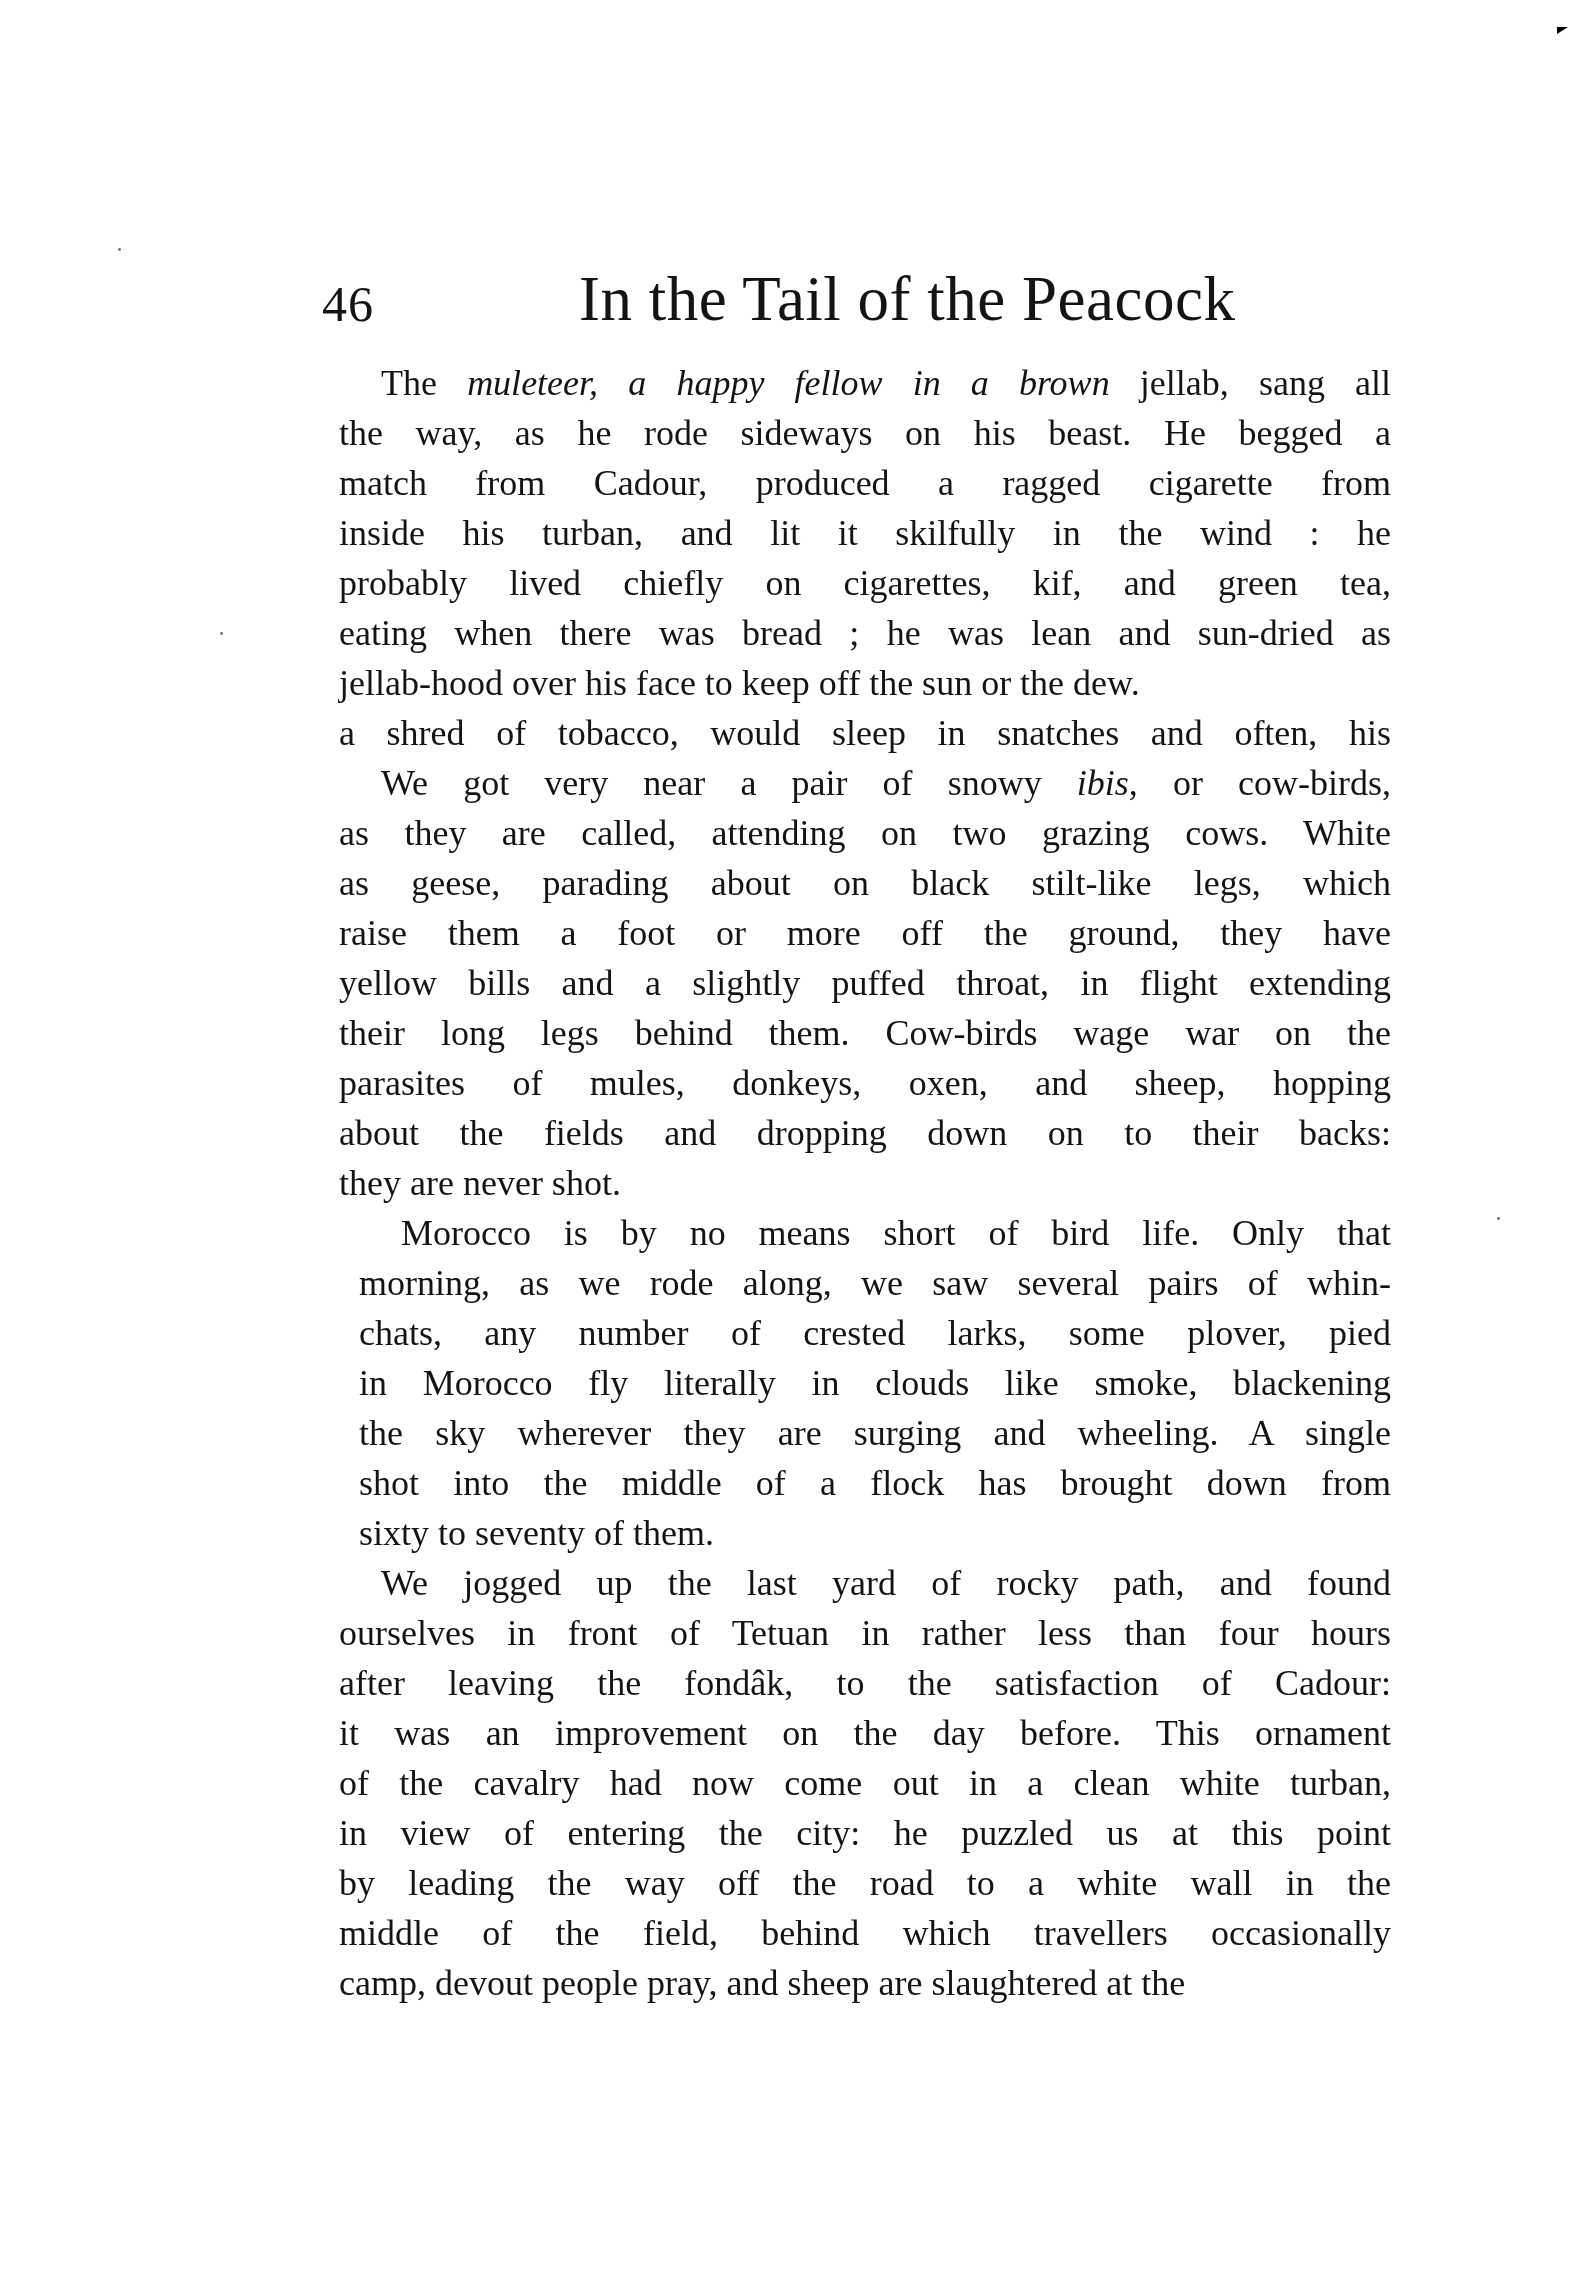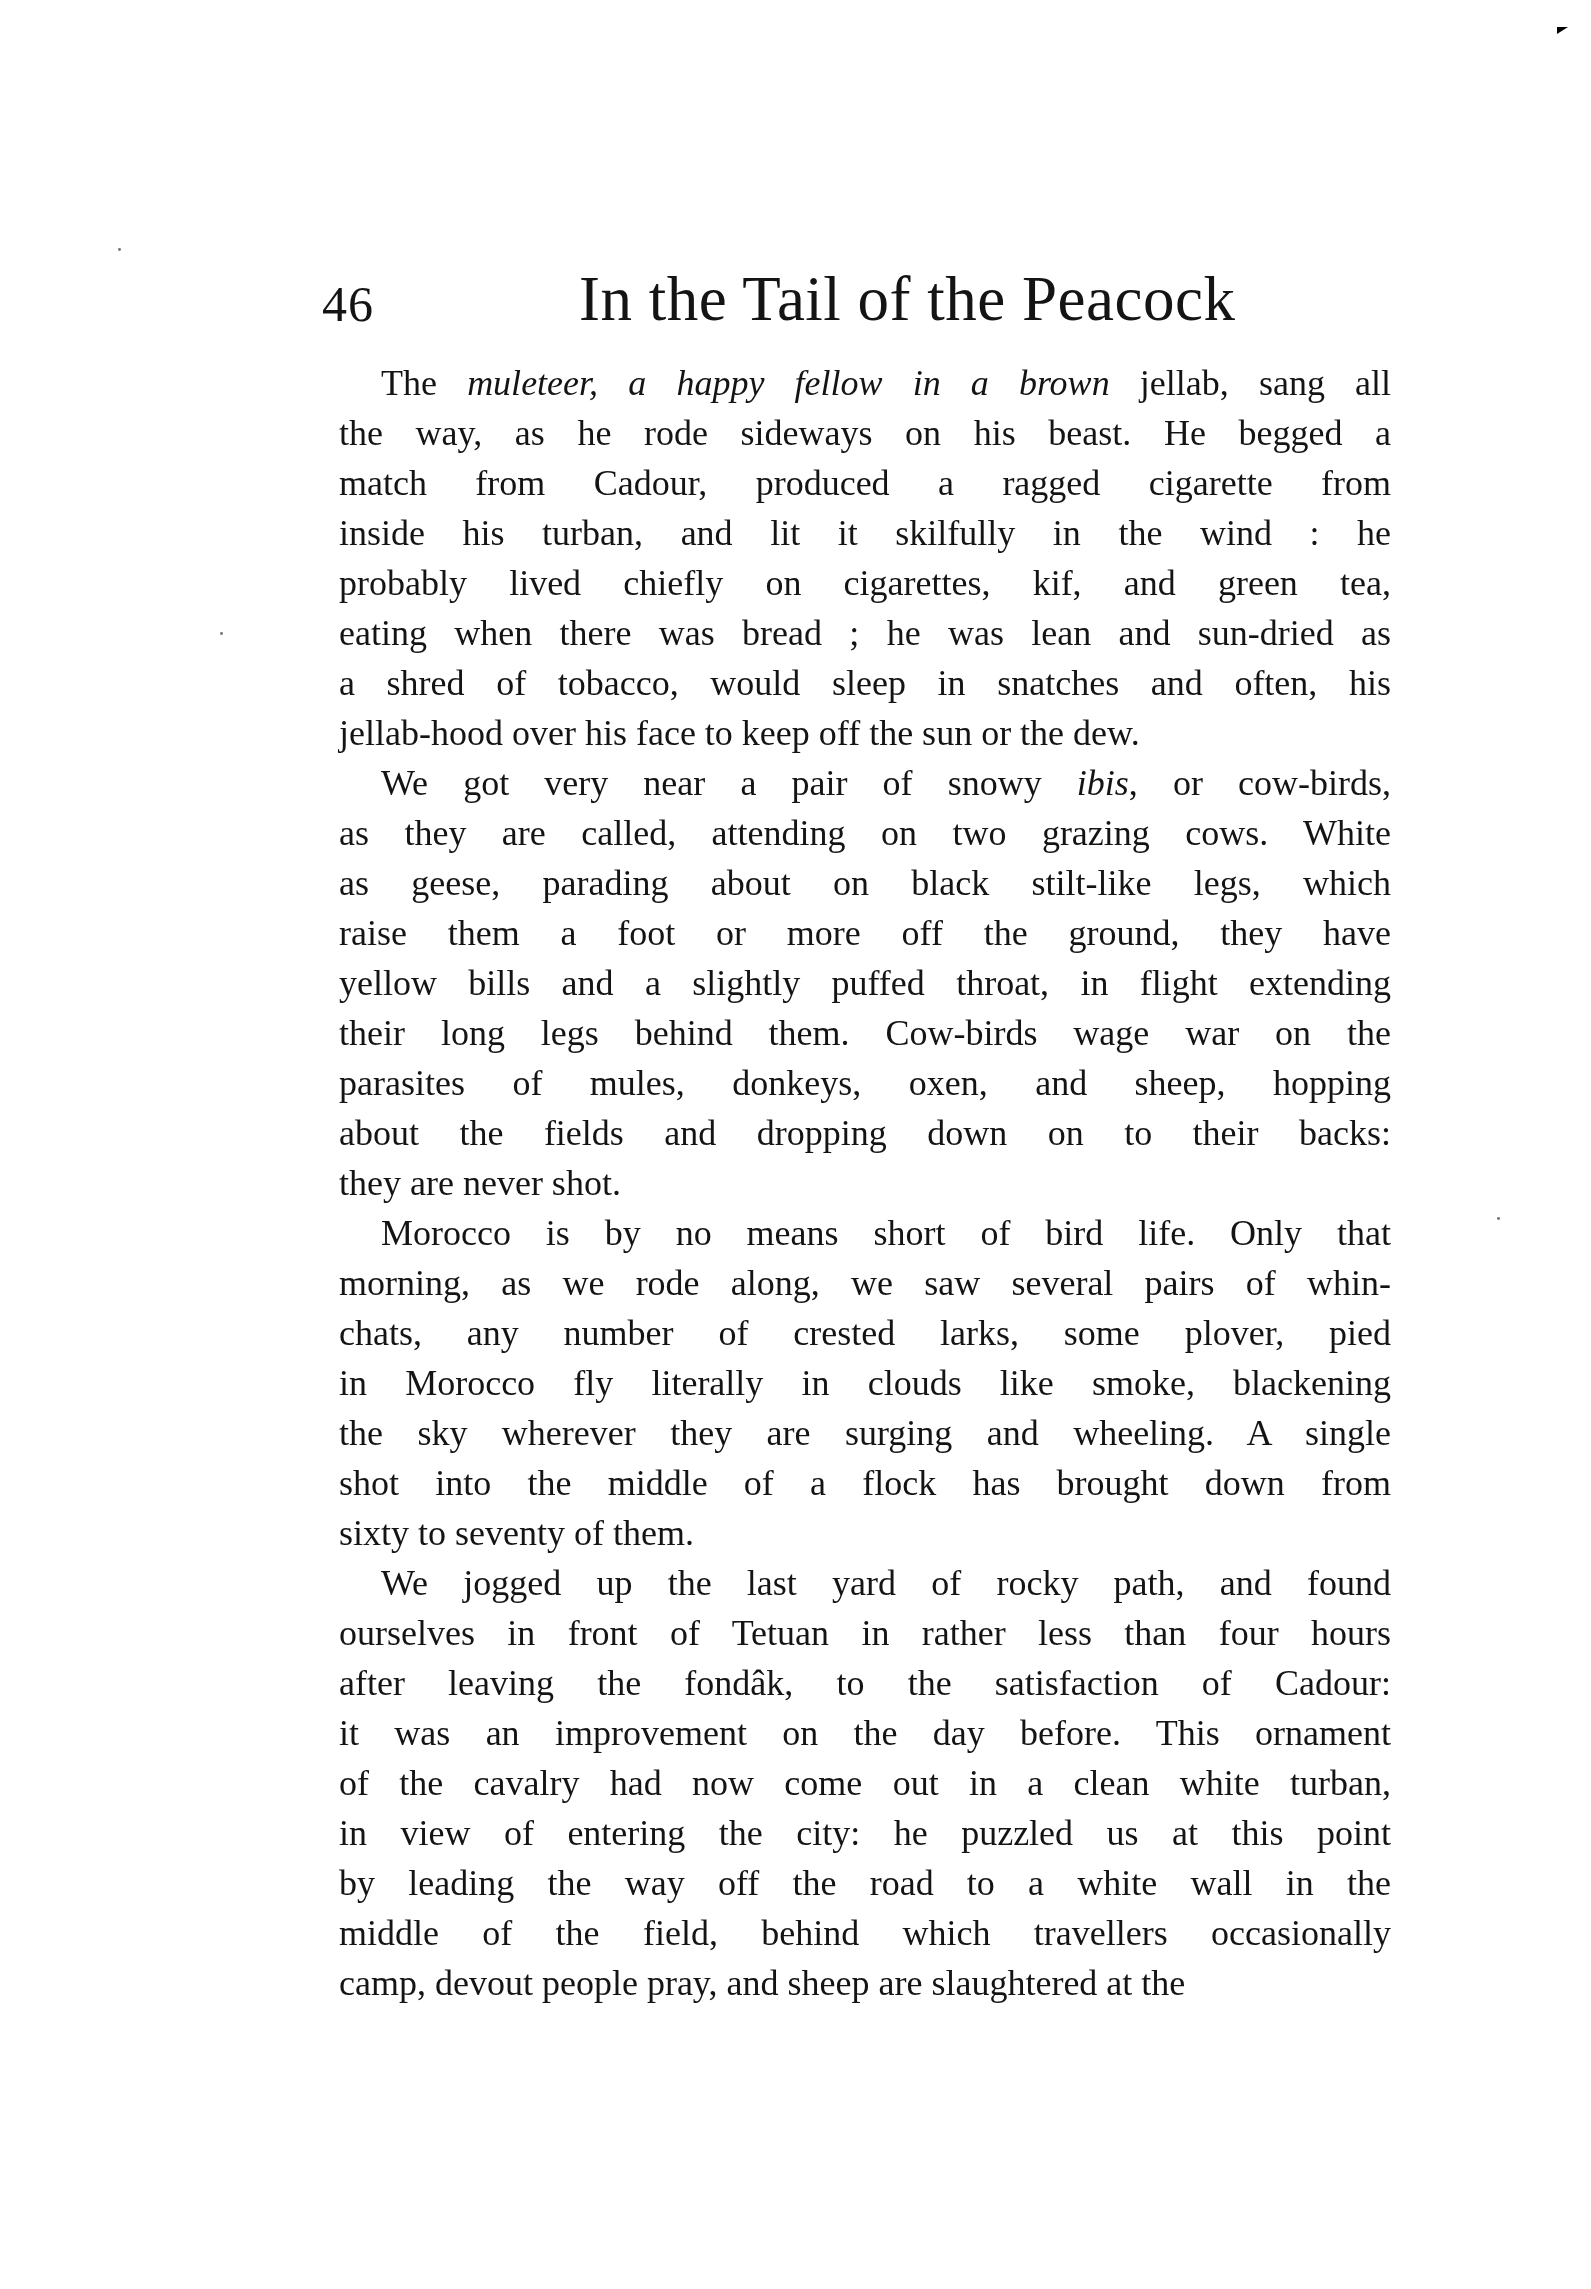--- a/index.html
+++ b/index.html
@@ -33,35 +33,35 @@
 </div>
 
 <div class="text-block" id="text-block">
     <div class="para" style="text-indent: 0px;">
       <span class="line indent"><span>The </span><i>muleteer, a happy fellow in a brown</i><span> jellab, sang all</span></span>
       <span class="line"><span>the way, as he rode sideways on his beast.  He begged a</span></span>
       <span class="line"><span>match from Cadour, produced a ragged cigarette from</span></span>
       <span class="line"><span>inside his turban, and lit it skilfully in the wind : he</span></span>
       <span class="line"><span>probably lived chiefly on cigarettes, kif, and green tea,</span></span>
       <span class="line"><span>eating when there was bread ; he was lean and sun-dried as</span></span>
+      <span class="line last"><span>jellab-hood over his face to keep off the sun or the dew.</span></span>
       <span class="line"><span>a shred of tobacco, would sleep in snatches and often, his</span></span>
-      <span class="line last"><span>jellab-hood over his face to keep off the sun or the dew.</span></span>
     </div>
     <div class="para" style="text-indent: 0px;">
       <span class="line indent"><span>We got very near a pair of snowy </span><i>ibis</i><span>, or cow-birds,</span></span>
       <span class="line"><span>as they are called, attending on two grazing cows.  White</span></span>
       <span class="line"><span>as geese, parading about on black stilt-like legs, which</span></span>
       <span class="line"><span>raise them a foot or more off the ground, they have</span></span>
       <span class="line"><span>yellow bills and a slightly puffed throat, in flight extending</span></span>
       <span class="line"><span>their long legs behind them.  Cow-birds wage war on the</span></span>
       <span class="line"><span>parasites of mules, donkeys, oxen, and sheep, hopping</span></span>
       <span class="line"><span>about the fields and dropping down on to their backs:</span></span>
       <span class="line last"><span>they are never shot.</span></span>
     </div>
-    <div class="para" style="text-indent: 0px;">
+    <div class="para" style="text-indent: 0px; margin-left: 20px;">
       <span class="line indent"><span>Morocco is by no means short of bird life.  Only that</span></span>
       <span class="line"><span>morning, as we rode along, we saw several pairs of whin-</span></span>
       <span class="line"><span>chats, any number of crested larks, some plover, pied</span></span>
       <span class="line"><span>in Morocco fly literally in clouds like smoke, blackening</span></span>
       <span class="line"><span>the sky wherever they are surging and wheeling.  A single</span></span>
       <span class="line"><span>shot into the middle of a flock has brought down from</span></span>
       <span class="line last"><span>sixty to seventy of them.</span></span>
     </div>
     <div class="para" style="text-indent: 0px;">
       <span class="line indent"><span>We jogged up the last yard of rocky path, and found</span></span>

